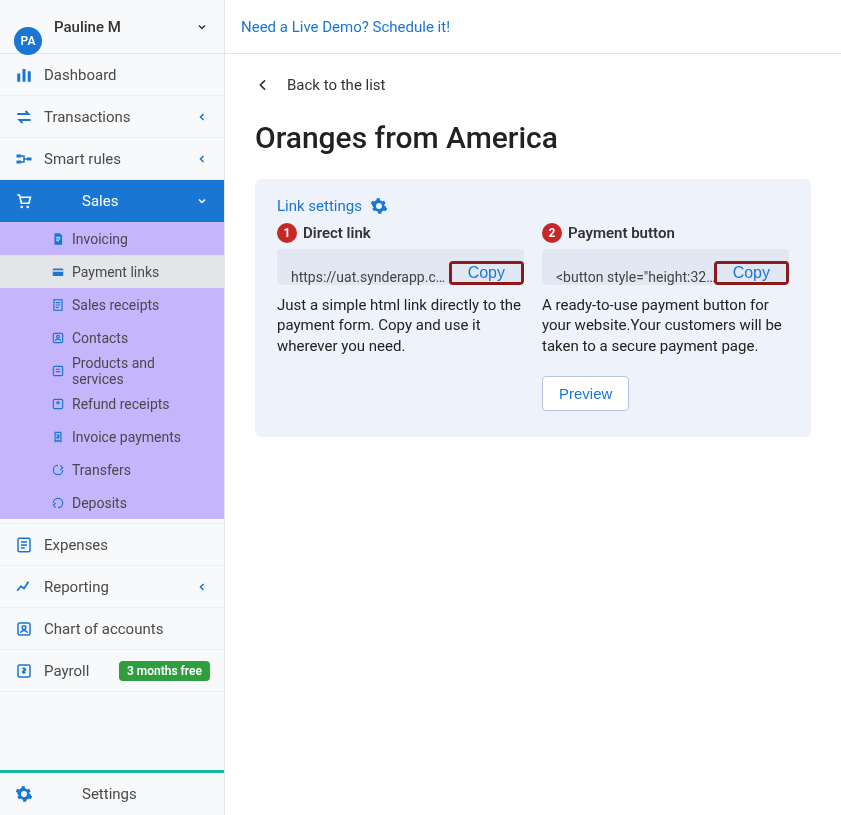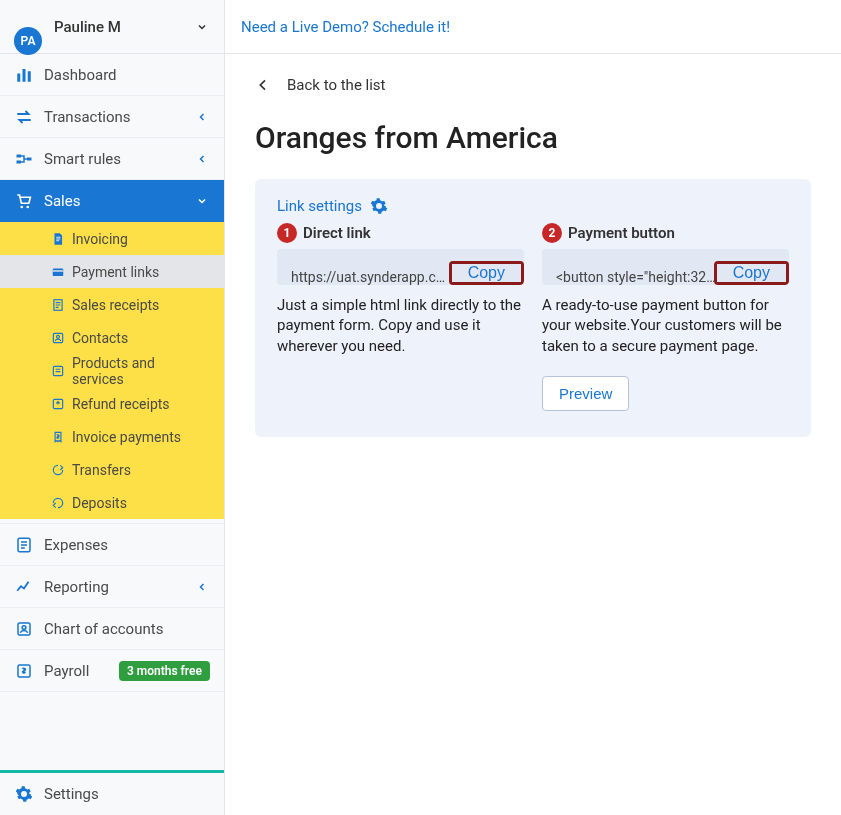--- a/index.html
+++ b/index.html
@@ -7,30 +7,30 @@
   .app { display: flex; height: 100%; }
   .sidebar { width: 225px; background: #f8f9fa; border-right: 1px solid #e3e5e8; display: flex; flex-direction: column; }
   .user-row { display: flex; align-items: center; padding: 10px 14px; height: 54px; border-bottom: 1px solid #e3e5e8; cursor: pointer; }
   .avatar { width: 28px; height: 28px; border-radius: 50%; background: #1976d2; color: #fff; display: flex; align-items: center; justify-content: center; font-size: 12px; font-weight: 600; margin-right: 12px; margin-top: 28px; }
   .user-name { flex: 1; font-weight: 500; font-size: 15px; color: #333; }
   .chev { width: 16px; height: 16px; display: inline-flex; align-items: center; justify-content: center; }
   .chev svg { width: 12px; height: 12px; }
 
   .nav { flex: 1; overflow-y: auto; }
   .nav-item { display: flex; align-items: center; height: 42px; padding: 0 14px; cursor: pointer; color: #4a4a4a; border-bottom: 1px solid #eceef1; position: relative; }
-  .nav-item.no-border { border-bottom: none; }
+  .nav-item.no-border { border-bottom: none; gap: 38px; }
   .nav-item .icon { width: 20px; height: 20px; margin-right: 10px; display: inline-flex; align-items: center; justify-content: center; color: #1976d2; }
   .nav-item .icon svg { width: 18px; height: 18px; }
   .nav-item .label { flex: 1; font-size: 15px; }
   .nav-item .caret { color: #1976d2; }
   .nav-item.active { background: #1976d2; color: #fff; border-bottom: none; }
   .nav-item.active .icon, .nav-item.active .caret { color: #fff; }
   .nav-item.active::after { content: ""; position: absolute; right: -13px; top: 0; width: 0; height: 0; border-top: 21px solid transparent; border-bottom: 21px solid transparent; border-left: 13px solid #1976d2; }
 
-  .subnav { background: #fde047; }
+  .subnav { background: #c4b5fd; }
   .sub-item { display: flex; align-items: center; height: 33px; padding: 0 14px 0 50px; cursor: pointer; color: #4a4a4a; font-size: 14px; position: relative; }
   .sub-item .sicon { position: absolute; left: 50px; width: 16px; height: 16px; display: inline-flex; align-items: center; justify-content: center; color: #1976d2; }
   .sub-item .sicon svg { width: 14px; height: 14px; }
   .sub-item .slabel { margin-left: 22px; }
   .sub-item.selected { background: #e3e5e8; }
   .subnav-wrap { border-bottom: 1px solid #eceef1; padding-bottom: 4px; }
 
   .badge { background: #2e9e3f; color: #fff; font-size: 12px; font-weight: 600; padding: 3px 8px; border-radius: 4px; margin-left: 8px; }
 
   .settings-block { border-top: 3px solid #14b8a6; }

